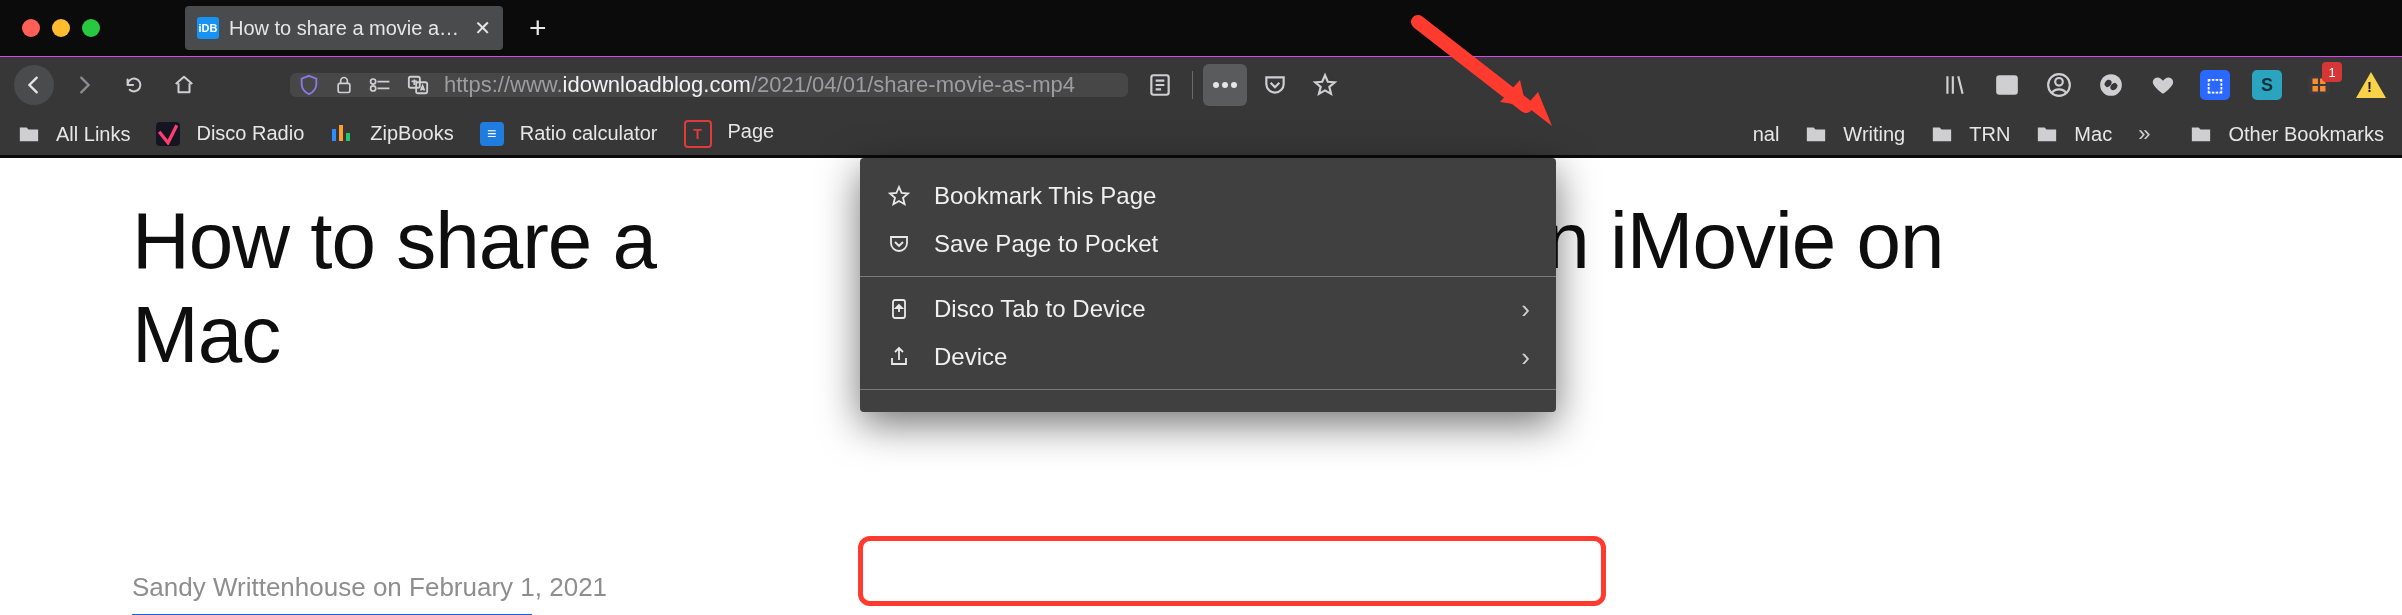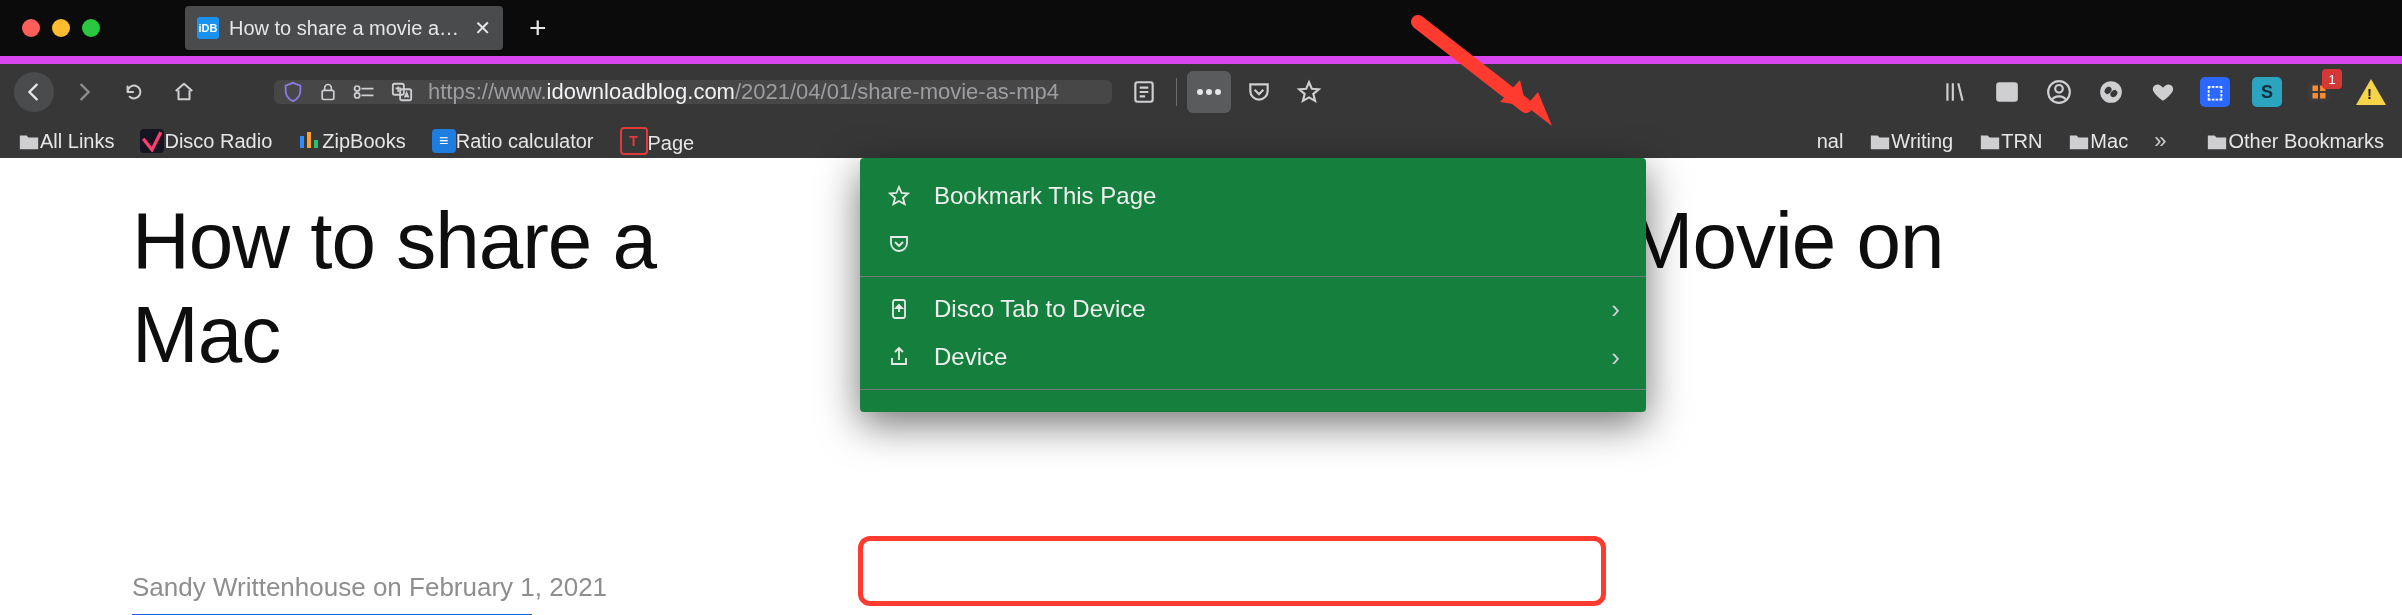--- a/index.html
+++ b/index.html
@@ -1,69 +1,69 @@
 <!DOCTYPE html>
 <html><head>
 <meta charset="utf-8">
 <style>
   html,body{margin:0;padding:0;width:2402px;height:615px;background:#0a0a0a;font-family:-apple-system,BlinkMacSystemFont,"Segoe UI",Arial,sans-serif;overflow:hidden}
   .root{position:relative;width:2402px;height:615px}
 
   
-  .window-top{height:56px;background:#0b0b0b;border-bottom:8px solid #d946ef;display:flex;align-items:center}
+  .window-top{height:56px;background:#0b0b0b;border-bottom:1px solid #d946ef;display:flex;align-items:center}
   .traffic{display:flex;gap:12px;margin-left:22px}
   .traffic span{width:18px;height:18px;border-radius:50%;display:inline-block}
   .tl-red{background:#ff5f57}.tl-yel{background:#febc2e}.tl-grn{background:#28c840}
   .tab{margin-left:85px;height:44px;width:294px;background:#4a4b4d;border-radius:4px;display:flex;align-items:center;gap:10px;padding:0 12px}
   .favicon{width:22px;height:22px;background:#1893f3;border-radius:3px;display:flex;align-items:center;justify-content:center;color:#fff;font-size:11px;font-weight:700}
   .tab-title{color:#e6e6e6;font-size:20px;white-space:nowrap;overflow:hidden;text-overflow:ellipsis;flex:1}
   .tab-close{color:#e6e6e6;font-size:20px}
   .newtab{margin-left:26px;color:#e6e6e6;font-size:30px;font-weight:300}
 
   
   .toolbar{height:56px;background:#373738;display:flex;align-items:center;padding:0 14px 0 14px;gap:10px}
   .nav-btn{width:40px;height:40px;border-radius:50%;display:flex;align-items:center;justify-content:center;color:#cfcfd2}
   .nav-btn.back{background:#4a4b4d}
   .nav-btn svg{width:22px;height:22px;fill:#cfcfd2}
 
-  .urlbar{flex:0 0 822px;height:24px;background:#474748;border-radius:6px;display:flex;align-items:center;padding:0 8px;gap:14px;margin-left:60px}
+  .urlbar{flex:0 0 822px;height:24px;background:#474748;border-radius:6px;display:flex;align-items:center;padding:0 8px;gap:14px;margin-left:76px}
   .urlbar .glyph{color:#cfcfd2;display:inline-flex;align-items:center}
   .url-text{font-size:22px;white-space:nowrap;overflow:hidden}
   .url-dim{color:#9d9da1}
   .url-bright{color:#f2f2f4}
 
   .page-actions{display:flex;align-items:center;gap:6px;margin-right:auto}
   .pa-btn{width:44px;height:42px;border-radius:6px;display:flex;align-items:center;justify-content:center;color:#cfcfd2}
   .pa-btn.active{background:#5a5b5d}
   .pa-sep{width:1px;height:28px;background:#6a6a6d;margin:0 4px}
 
   .right-icons{display:flex;align-items:center;gap:18px;margin-left:30px}
   .ri{width:34px;height:34px;display:flex;align-items:center;justify-content:center;color:#cfcfd2;position:relative}
   .ri svg{width:26px;height:26px;fill:#cfcfd2}
   .sq-icon{width:30px;height:30px;border-radius:5px;display:flex;align-items:center;justify-content:center;font-weight:700;font-size:18px}
   .ri.badge::after{content:"1";position:absolute;top:-6px;right:-6px;background:#d53636;color:#fff;font-size:13px;width:20px;height:20px;border-radius:4px;display:flex;align-items:center;justify-content:center}
   .warn-tri{width:0;height:0;border-left:15px solid transparent;border-right:15px solid transparent;border-bottom:26px solid #f7d34a;position:relative}
   .warn-tri::after{content:"!";position:absolute;top:6px;left:-4px;color:#1a1a1a;font-weight:700;font-size:15px}
 
   
   .bookmarks{height:42px;background:#373738;display:flex;align-items:center;padding:0 18px;gap:26px;color:#e6e6e6;font-size:20px}
-  .bm{display:flex;align-items:flex-end;gap:0;white-space:nowrap}
+  .bm{display:flex;align-items:flex-start;gap:16px;white-space:nowrap}
   .bm .folder-i svg,.bm svg{width:22px;height:22px;fill:#cfcfd2}
   .bm .sq{width:24px;height:24px;border-radius:4px;display:flex;align-items:center;justify-content:center;font-size:14px;font-weight:700}
   .bm-gap{flex:1}
   .chev2{color:#cfcfd2;font-size:22px;letter-spacing:-6px}
 
   
   .page{position:absolute;top:158px;left:0;right:0;bottom:0;background:#ffffff}
   .page h1{margin:0;position:absolute;left:132px;top:36px;font-size:80px;font-weight:500;color:#0e0e0e;letter-spacing:-1px;line-height:1.18}
   .meta{position:absolute;left:132px;top:414px;color:#8e8e8e;font-size:26px}
   .underline{position:absolute;left:132px;top:456px;width:400px;height:5px;background:#1a5ee6}
 
   
-  .menu{position:absolute;left:860px;top:158px;width:786px;background:#15803d;border-radius:4px;padding:14px 0;box-shadow:0 12px 40px rgba(0,0,0,.55)}
+  .menu{position:absolute;left:860px;top:158px;width:696px;background:#404040;border-radius:4px;padding:14px 0;box-shadow:0 12px 40px rgba(0,0,0,.55)}
   .menu-item{display:flex;align-items:center;height:48px;padding:0 26px;gap:22px;color:#f0f0f0;font-size:24px;position:relative}
   .menu-item .mi-icon{width:26px;display:flex;justify-content:center}
   .menu-item .mi-icon svg{width:24px;height:24px;fill:#e9e9ea;stroke:#e9e9ea}
   .menu-item .chev{position:absolute;right:26px;color:#cfcfd2;font-size:26px}
   .menu-sep{height:1px;background:#7a7a7c;margin:8px 0}
   .menu-item.hover{background:#6e6e70}
   .menu-hi{position:absolute;left:858px;top:536px;width:738px;height:60px;border:5px solid #ff3a2f;border-radius:12px;pointer-events:none}
 
   
   .arrow{position:absolute;left:1408px;top:14px;pointer-events:none}
@@ -309,20 +309,21 @@
           </svg>
         </span>
       <span>Bookmark This Page</span>
     </div>
     <div class="menu-item">
       <span class="mi-icon">
           <svg viewBox="0 0 24 24">
             <path d="M4 5h16v6a8 8 0 0 1-16 0zM8 10l4 4 4-4" fill="none" stroke-width="1.8"></path>
           </svg>
         </span>
+      <span>Save Page to Pocket</span>
     </div>
     <div class="menu-sep"></div>
     <div class="menu-item">
       <span class="mi-icon">
           <svg viewBox="0 0 24 24">
             <rect x="6" y="3" width="12" height="18" rx="2" fill="none" stroke-width="1.8"></rect>
             <path d="M12 8l-3 3h6zM12 8v7" fill="none" stroke-width="1.8"></path>
           </svg>
         </span>
       <span>Disco Tab to Device</span>

